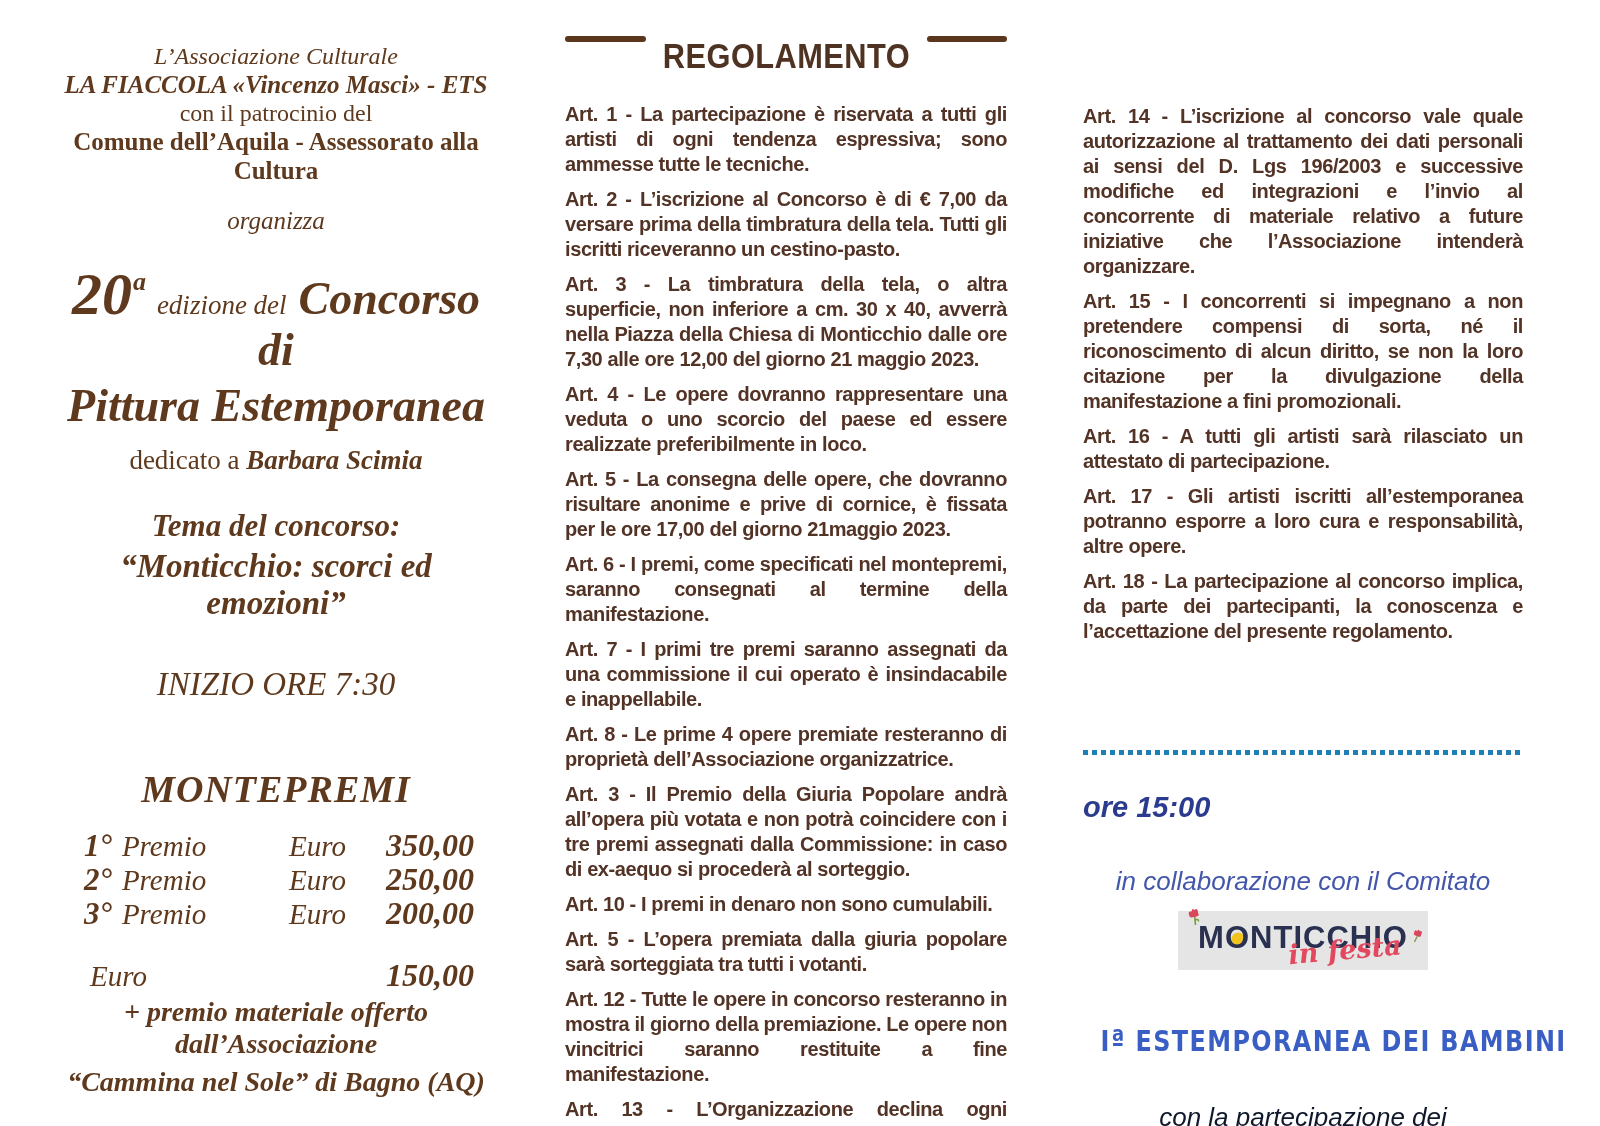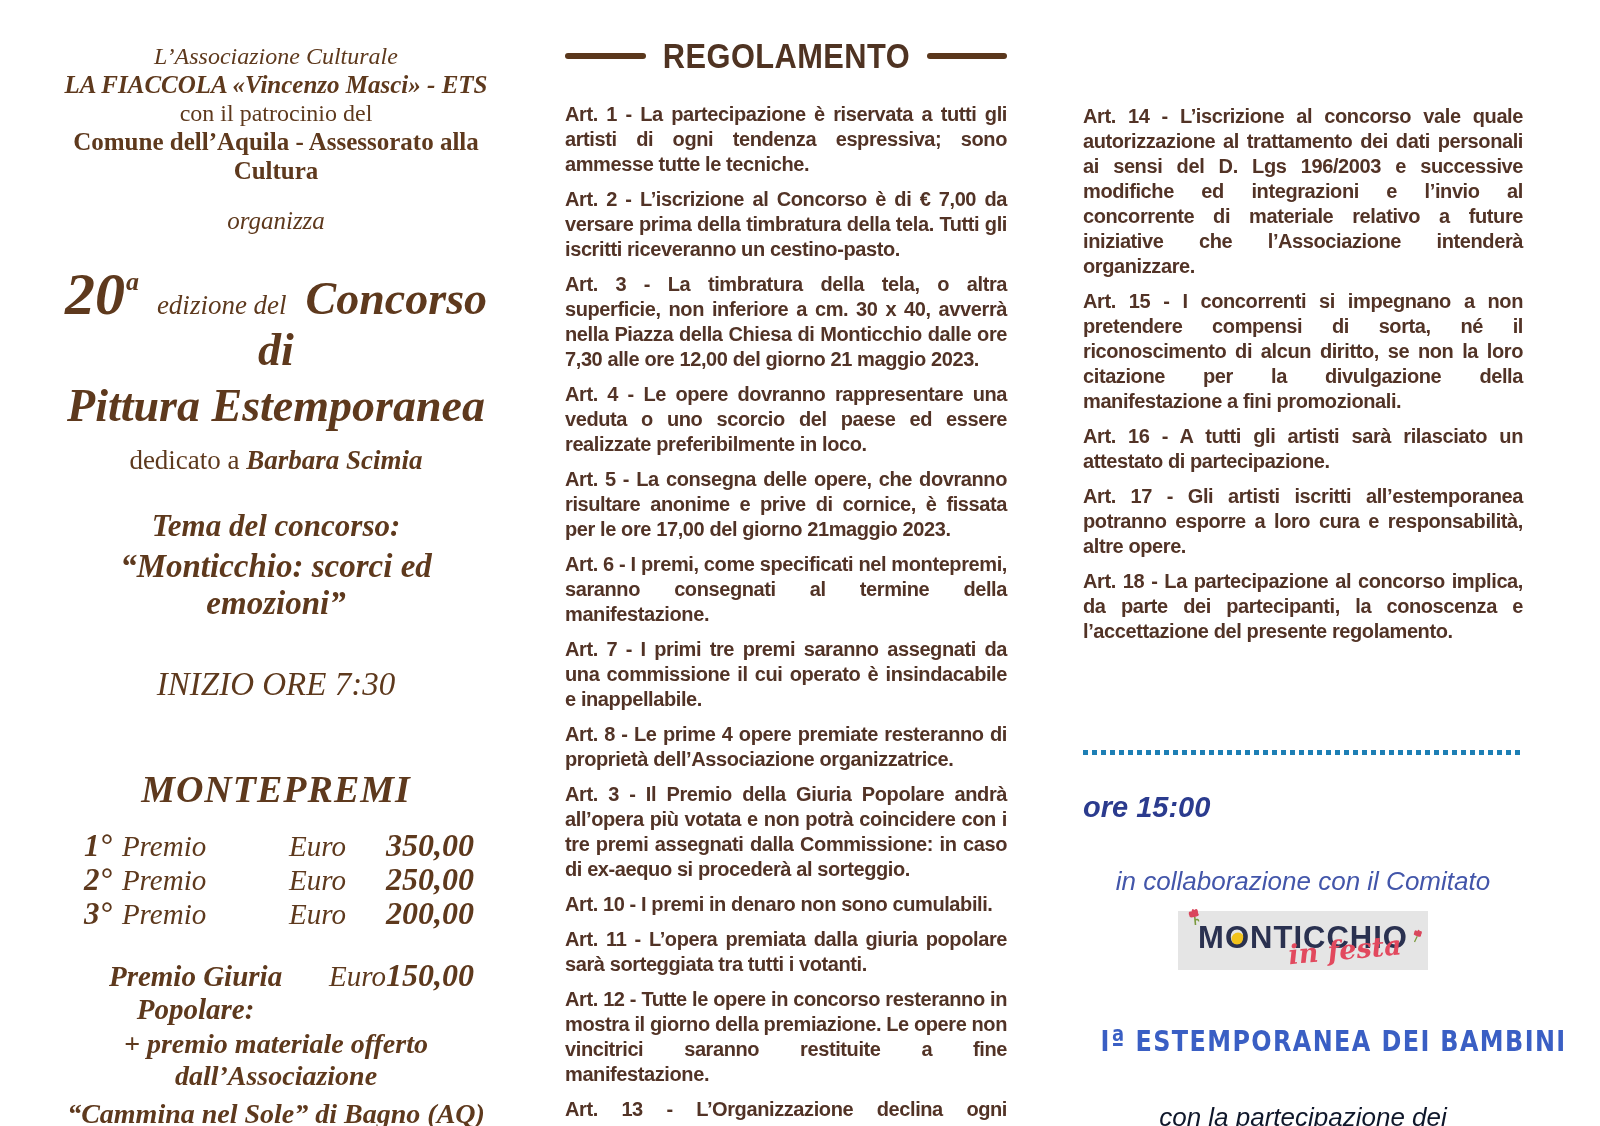--- a/index.html
+++ b/index.html
@@ -19,21 +19,21 @@
   }
   .assoc1{font-style:italic;font-size:24px;line-height:28px;}
   .assoc2{font-style:italic;font-weight:bold;font-size:25px;line-height:29px;}
   .patroc{font-size:24px;line-height:28px;}
   .comune{font-weight:bold;font-size:25px;line-height:29px;}
   .organizza{font-style:italic;font-size:25px;margin-top:22px;line-height:28px;}
 
   .title-block{margin-top:28px;line-height:1.05;}
   .t-num{font-size:60px;font-weight:bold;font-style:italic;}
   .t-sup{font-size:26px;font-style:italic;font-weight:bold;position:relative;top:-24px;left:1px;}
-  .t-ed{font-style:italic;font-size:27px;margin:0 15px;}
+  .t-ed{font-style:italic;font-size:27px;margin:0 8px;}
   .t-big{font-size:46px;font-weight:bold;font-style:italic;}
   .t-big2{font-size:46px;font-weight:bold;font-style:italic;margin-top:8px;}
 
   .dedicato{font-size:27px;margin-top:14px;}
   .dedicato .ded-name{font-weight:bold;font-style:italic;}
 
   .tema-label{font-weight:bold;font-style:italic;font-size:31px;margin-top:32px;}
   .tema-quote{font-weight:bold;font-style:italic;font-size:33px;margin-top:4px;}
 
   .inizio{font-style:italic;font-size:33px;margin-top:44px;}
@@ -54,21 +54,21 @@
   .giuria-euro{font-size:29px;}
   .giuria-amount{font-weight:bold;font-size:32px;flex:1;text-align:right;}
 
   .materiale1{font-weight:bold;font-style:italic;font-size:28px;margin-top:2px;}
   .materiale2{font-weight:bold;font-style:italic;font-size:28px;margin-top:6px;}
 
   .ore18{font-weight:bold;font-style:italic;font-size:37px;margin-top:56px;}
 
   
   #mid-col{position:absolute;left:565px;top:36px;width:442px;}
-  .reg-header{display:flex;align-items:center;gap:0;}
+  .reg-header{display:flex;gap:0;}
   .reg-line{flex:1;height:6px;background:#5a371c;border-radius:3px;}
   .reg-title{
     font-family:"Liberation Sans", sans-serif;
     font-weight:bold;font-size:35px;color:#4f3322;
     display:inline-block;transform:scaleX(0.88);letter-spacing:0.5px;
     white-space:nowrap;
   }
   .articles{margin-top:26px;}
   .article{
     font-family:"Liberation Sans", sans-serif;
@@ -195,21 +195,20 @@
       <div class="prize-row">
         <span class="prize-rank">3°</span>
         <span class="prize-label">Premio</span>
         <span class="prize-spacer"></span>
         <span class="prize-euro">Euro</span>
         <span class="prize-amount">200,00</span>
       </div>
     </div>
 
     <div class="giuria-row">
-      <span class="giuria-label">Premio Giuria Popolare:</span>
       <span class="giuria-spacer"></span>
       <span class="giuria-euro">Euro</span>
       <span class="giuria-amount">150,00</span>
     </div>
 
     <div class="materiale1">+ premio materiale offerto dall’Associazione</div>
     <div class="materiale2">“Cammina nel Sole” di Bagno (AQ)</div>
 
     <div class="ore18">Ore 18.00</div>
 
@@ -225,21 +224,21 @@
       <p class="article">Art. 1 - La partecipazione è riservata a tutti gli artisti di ogni tendenza espressiva; sono ammesse tutte le tecniche.</p>
       <p class="article">Art. 2 - L’iscrizione al Concorso è di € 7,00 da versare prima della timbratura della tela. Tutti gli iscritti riceveranno un cestino-pasto.</p>
       <p class="article">Art. 3 - La timbratura della tela, o altra superficie, non inferiore a cm. 30 x 40, avverrà nella Piazza della Chiesa di Monticchio dalle ore 7,30 alle ore 12,00 del giorno 21 maggio 2023.</p>
       <p class="article">Art. 4 - Le opere dovranno rappresentare una veduta o uno scorcio del paese ed essere realizzate preferibilmente in loco.</p>
       <p class="article">Art. 5 - La consegna delle opere, che dovranno risultare anonime e prive di cornice,  è fissata per le ore 17,00 del giorno 21maggio 2023.</p>
       <p class="article">Art. 6 - I premi, come specificati nel montepremi, saranno consegnati al termine della manifestazione.</p>
       <p class="article">Art. 7 - I primi tre premi saranno assegnati da una commissione il cui operato è insindacabile e inappellabile.</p>
       <p class="article">Art. 8 - Le prime 4 opere premiate resteranno di proprietà dell’Associazione organizzatrice.</p>
       <p class="article">Art. 3  - Il Premio della Giuria Popolare andrà all’opera più votata e non potrà coincidere con i tre premi assegnati dalla Commissione: in caso di ex-aequo si procederà al sorteggio.</p>
       <p class="article">Art. 10 - I premi in denaro non sono cumulabili.</p>
-      <p class="article">Art. 11 - L’opera premiata dalla giuria popolare sarà sorteggiata tra tutti i votanti.</p>
+      <p class="article">Art. 5 - L’opera premiata dalla giuria popolare sarà sorteggiata tra tutti i votanti.</p>
       <p class="article">Art. 12 - Tutte le opere in concorso resteranno in mostra il giorno della premiazione. Le opere non vincitrici saranno restituite a fine manifestazione.</p>
       <p class="article">Art. 13 - L’Organizzazione declina ogni responsabilità per eventuali danni e furti a persone, a opere e cose impegnate nel giorno del concorso o in esposizione.</p>
     </div>
   </div>
 
   <div id="right-col">
     <div class="articles" style="margin-top:12px;">
       <p class="article">Art. 14 - L’iscrizione al concorso vale quale autorizzazione al trattamento dei dati personali ai sensi del D. Lgs 196/2003 e successive modifiche ed integrazioni e l’invio al concorrente di materiale relativo a future iniziative che l’Associazione intenderà organizzare.</p>
       <p class="article">Art. 15 - I concorrenti si impegnano a non pretendere compensi di sorta, né il riconoscimento di alcun diritto, se non la loro citazione per la divulgazione della manifestazione a fini promozionali.</p>
       <p class="article">Art. 16 - A tutti gli artisti sarà rilasciato un attestato di partecipazione.</p>

